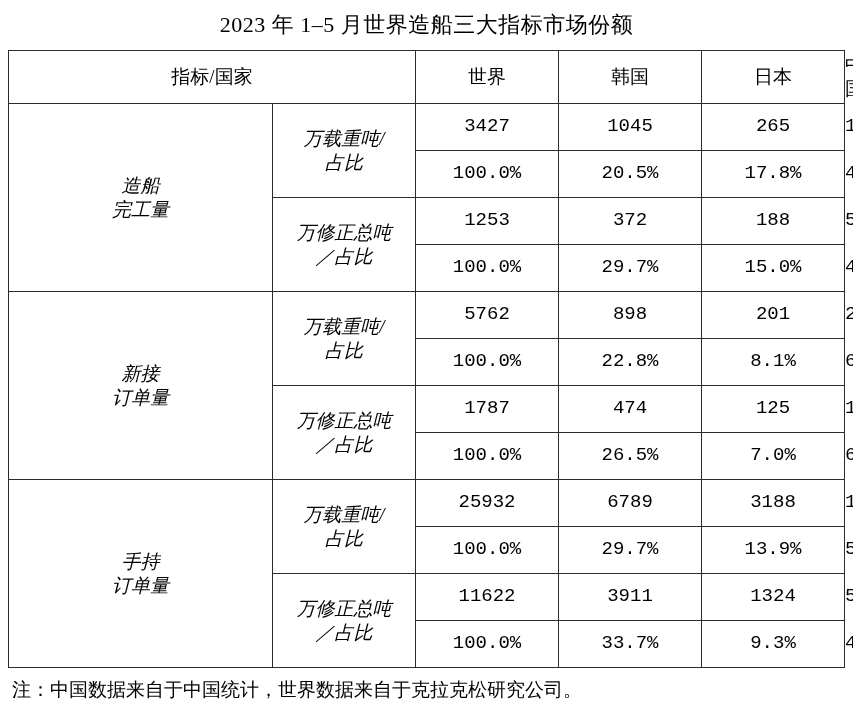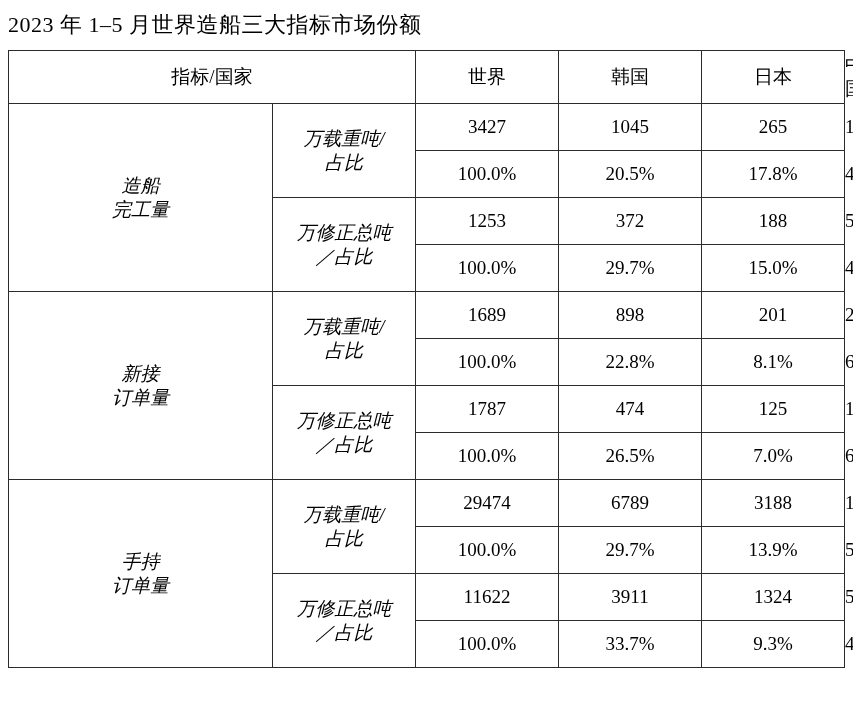--- a/index.html
+++ b/index.html
@@ -15,20 +15,21 @@
     overflow: hidden;
   }
   .page {
     width: 853px;
     height: 720px;
     box-sizing: border-box;
     padding: 0 8px;
     position: relative;
   }
   .title {
+    text-align: center;
     font-size: 22px;
     line-height: 1;
     padding-top: 14px;
     padding-bottom: 14px;
     letter-spacing: 0.5px;
     color: #000;
   }
   table.market-table {
     border-collapse: collapse;
     width: 837px;
@@ -58,20 +59,21 @@
   }
   td.metric-cell {
     width: 152px;
     font-size: 19px;
     line-height: 1.45;
     padding: 0 6px;
   }
   td.value-cell {
     height: 46px;
     font-size: 19px;
+    font-family: Liberation Mono, monospace;
   }
   .col-indicator { width: 264px; }
   .col-val { width: 143px; }
   .note {
     font-size: 19px;
     padding-top: 9px;
     padding-left: 4px;
     color: #000;
     white-space: nowrap;
   }
@@ -142,21 +144,21 @@
 
       <tr>
         <td class="group-cell two-line" rowspan="4">
           <span>新接</span>
           <span>订单量</span>
         </td>
         <td class="metric-cell two-line" rowspan="2">
           <span>万载重吨/</span>
           <span>占比</span>
         </td>
-        <td class="value-cell">1689</td>
+        <td class="value-cell">5762</td>
         <td class="value-cell">898</td>
         <td class="value-cell">201</td>
         <td class="value-cell">2645</td>
       </tr>
       <tr>
         <td class="value-cell">100.0%</td>
         <td class="value-cell">22.8%</td>
         <td class="value-cell">8.1%</td>
         <td class="value-cell">67.3%</td>
       </tr>
@@ -179,21 +181,21 @@
 
       <tr>
         <td class="group-cell two-line" rowspan="4">
           <span>手持</span>
           <span>订单量</span>
         </td>
         <td class="metric-cell two-line" rowspan="2">
           <span>万载重吨/</span>
           <span>占比</span>
         </td>
-        <td class="value-cell">29474</td>
+        <td class="value-cell">25932</td>
         <td class="value-cell">6789</td>
         <td class="value-cell">3188</td>
         <td class="value-cell">11799</td>
       </tr>
       <tr>
         <td class="value-cell">100.0%</td>
         <td class="value-cell">29.7%</td>
         <td class="value-cell">13.9%</td>
         <td class="value-cell">51.6%</td>
       </tr>
@@ -210,14 +212,15 @@
       <tr>
         <td class="value-cell">100.0%</td>
         <td class="value-cell">33.7%</td>
         <td class="value-cell">9.3%</td>
         <td class="value-cell">45.7%</td>
       </tr>
 
     </tbody>
   </table>
 
+  <div class="note">注：中国数据来自于中国统计，世界数据来自于克拉克松研究公司。</div>
 
 </div>
 
 </body></html>

